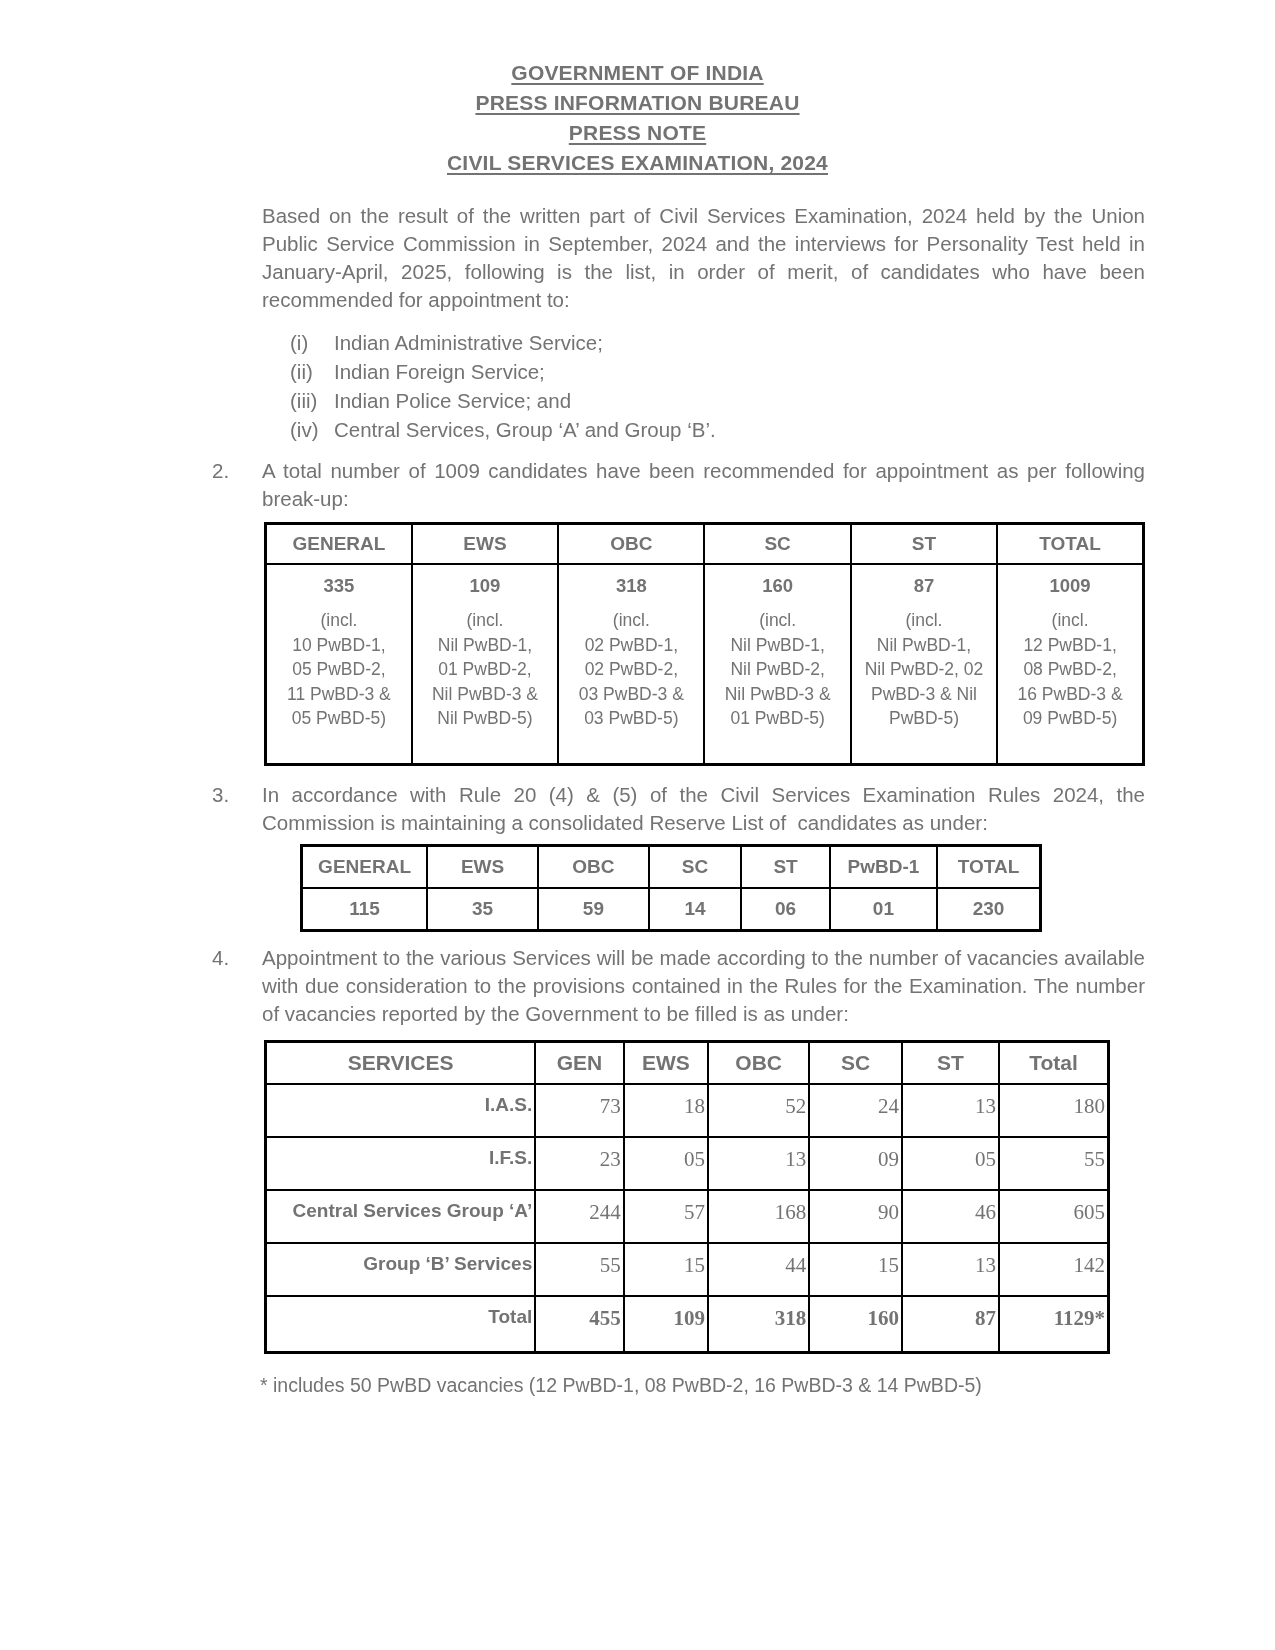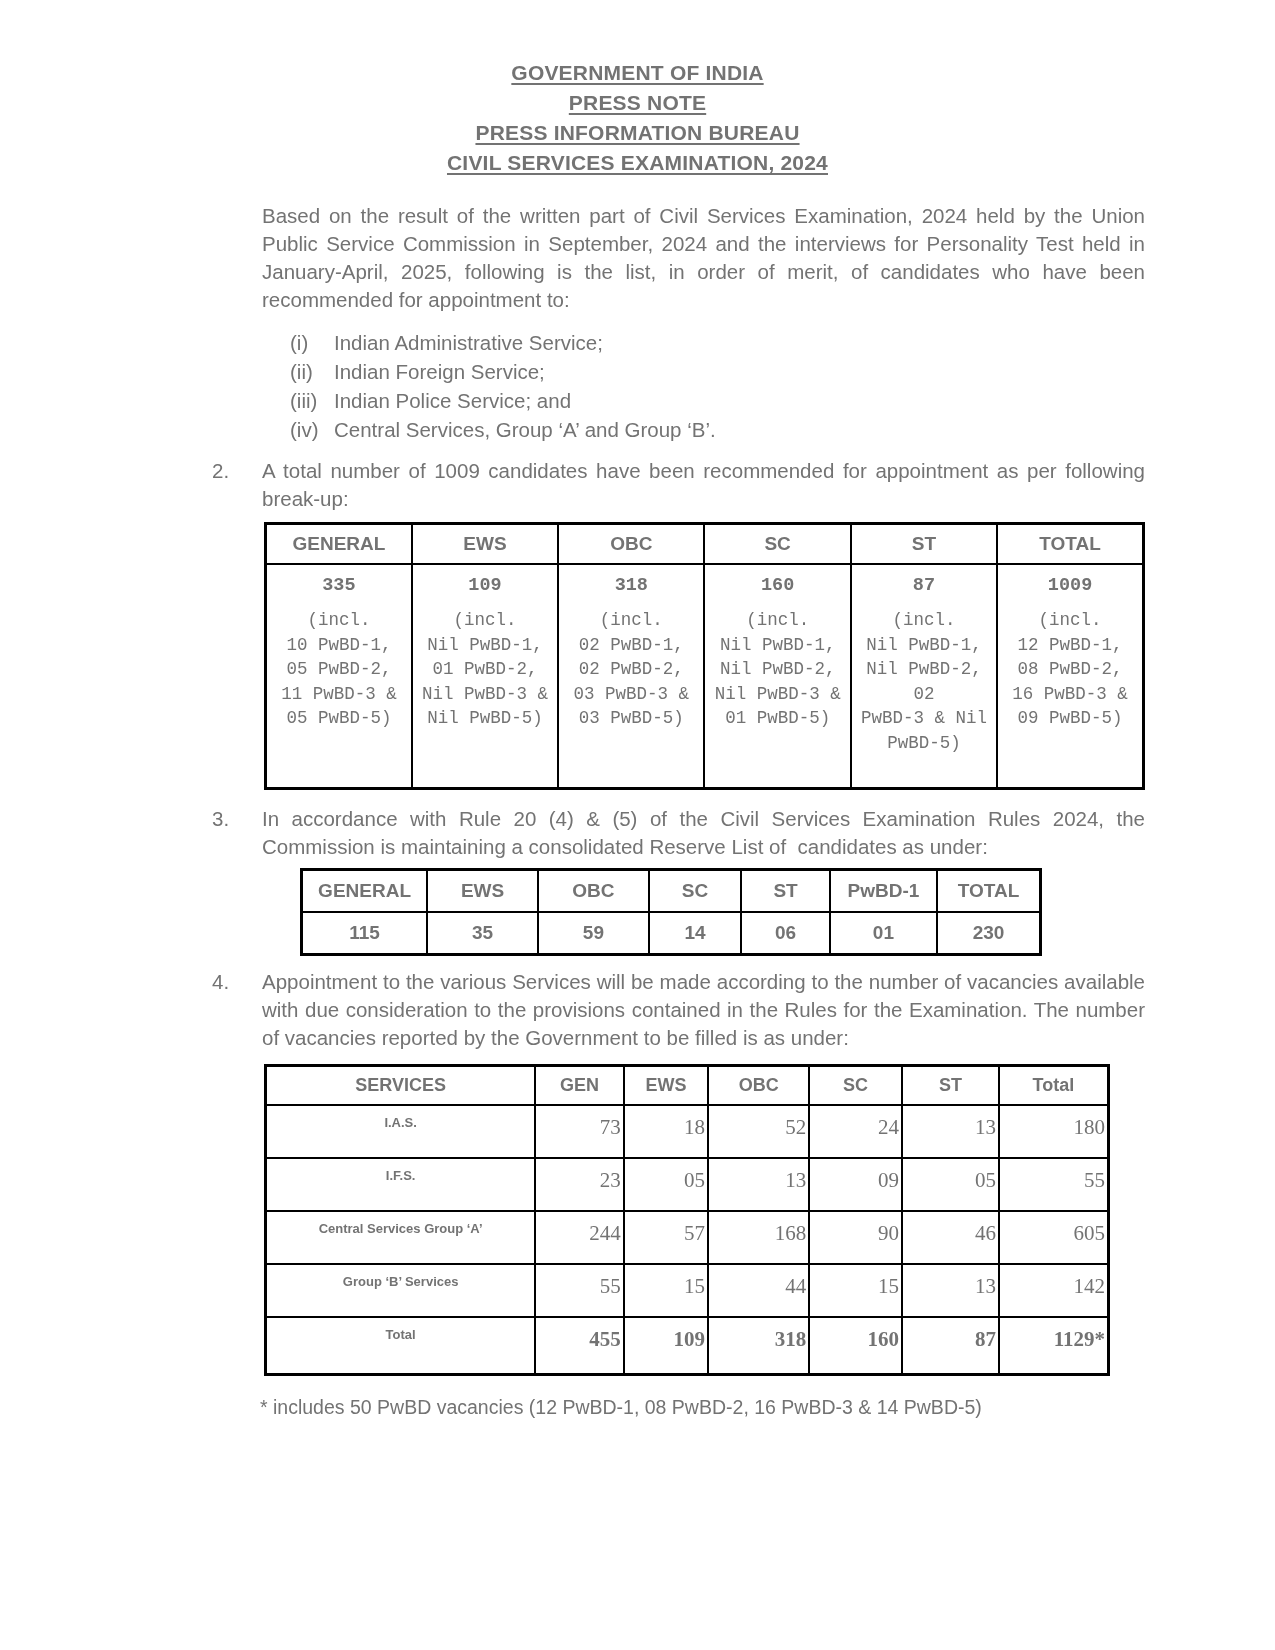--- a/index.html
+++ b/index.html
@@ -48,46 +48,45 @@
   th, td { border: 2px solid #000; text-align: center; }
   table.bordered { border: 3px solid #000; padding-left: 16px; }
   
   .t-breakup { margin: 9px 0 0 264px; width: 881px; }
   .t-breakup th { font-size: 19px; padding: 8px 2px; }
   .t-breakup td {
     vertical-align: top;
     padding: 7px 2px 32px 2px;
     font-size: 17.5px;
     line-height: 24.5px;
-    font-family: Liberation Mono, monospace;
   }
   .cell-value { font-size: 18.5px; font-weight: bold; line-height: 27px; }
   .cell-detail { white-space: pre-line; margin-top: 9px; }
   
   .t-reserve { margin: 7px 0 0 300px; width: 742px; }
   .t-reserve th, .t-reserve td { font-size: 19px; font-weight: bold; padding: 9px 2px; }
   
   .t-vacancy { margin: 12px 0 0 264px; width: 846px; }
-  .t-vacancy th { font-size: 18px; padding: 8px 2px; }
+  .t-vacancy th { font-size: 21px; padding: 8px 2px; }
   .t-vacancy td { vertical-align: top; padding: 9px 2px; height: 53px; box-sizing: border-box; }
-  .t-vacancy td.svc { font-size: 13px; font-weight: bold; }
+  .t-vacancy td.svc { font-size: 19px; font-weight: bold; text-align: right; }
   .t-vacancy td.num { font-family: "Liberation Serif", serif; font-size: 21px; text-align: right; }
   .t-vacancy tr.total-row td { font-weight: bold; height: 57px; }
   
   .footnote { margin: 20px 0 0 260px; font-size: 19.5px; }
 </style>
 </head>
 <body>
 
 <div class="page">
 
   <div class="doc-header">
     <div class="hline"><span>GOVERNMENT OF INDIA</span></div>
+    <div class="hline"><span>PRESS INFORMATION BUREAU</span></div>
     <div class="hline"><span>PRESS NOTE</span></div>
-    <div class="hline"><span>PRESS INFORMATION BUREAU</span></div>
     <div class="hline"><span>CIVIL SERVICES EXAMINATION, 2024</span></div>
   </div>
 
   <div class="para-row no-num intro">
     <div class="para-body">Based on the result of the written part of Civil Services Examination, 2024 held by the Union Public Service Commission in September, 2024 and the interviews for Personality Test held in January-April, 2025, following is the list, in order of merit, of candidates who have been recommended for appointment to:</div>
   </div>
 
   <div class="rlist">
     <div class="rlist-row">
       <div class="rlist-num">(i)</div>

